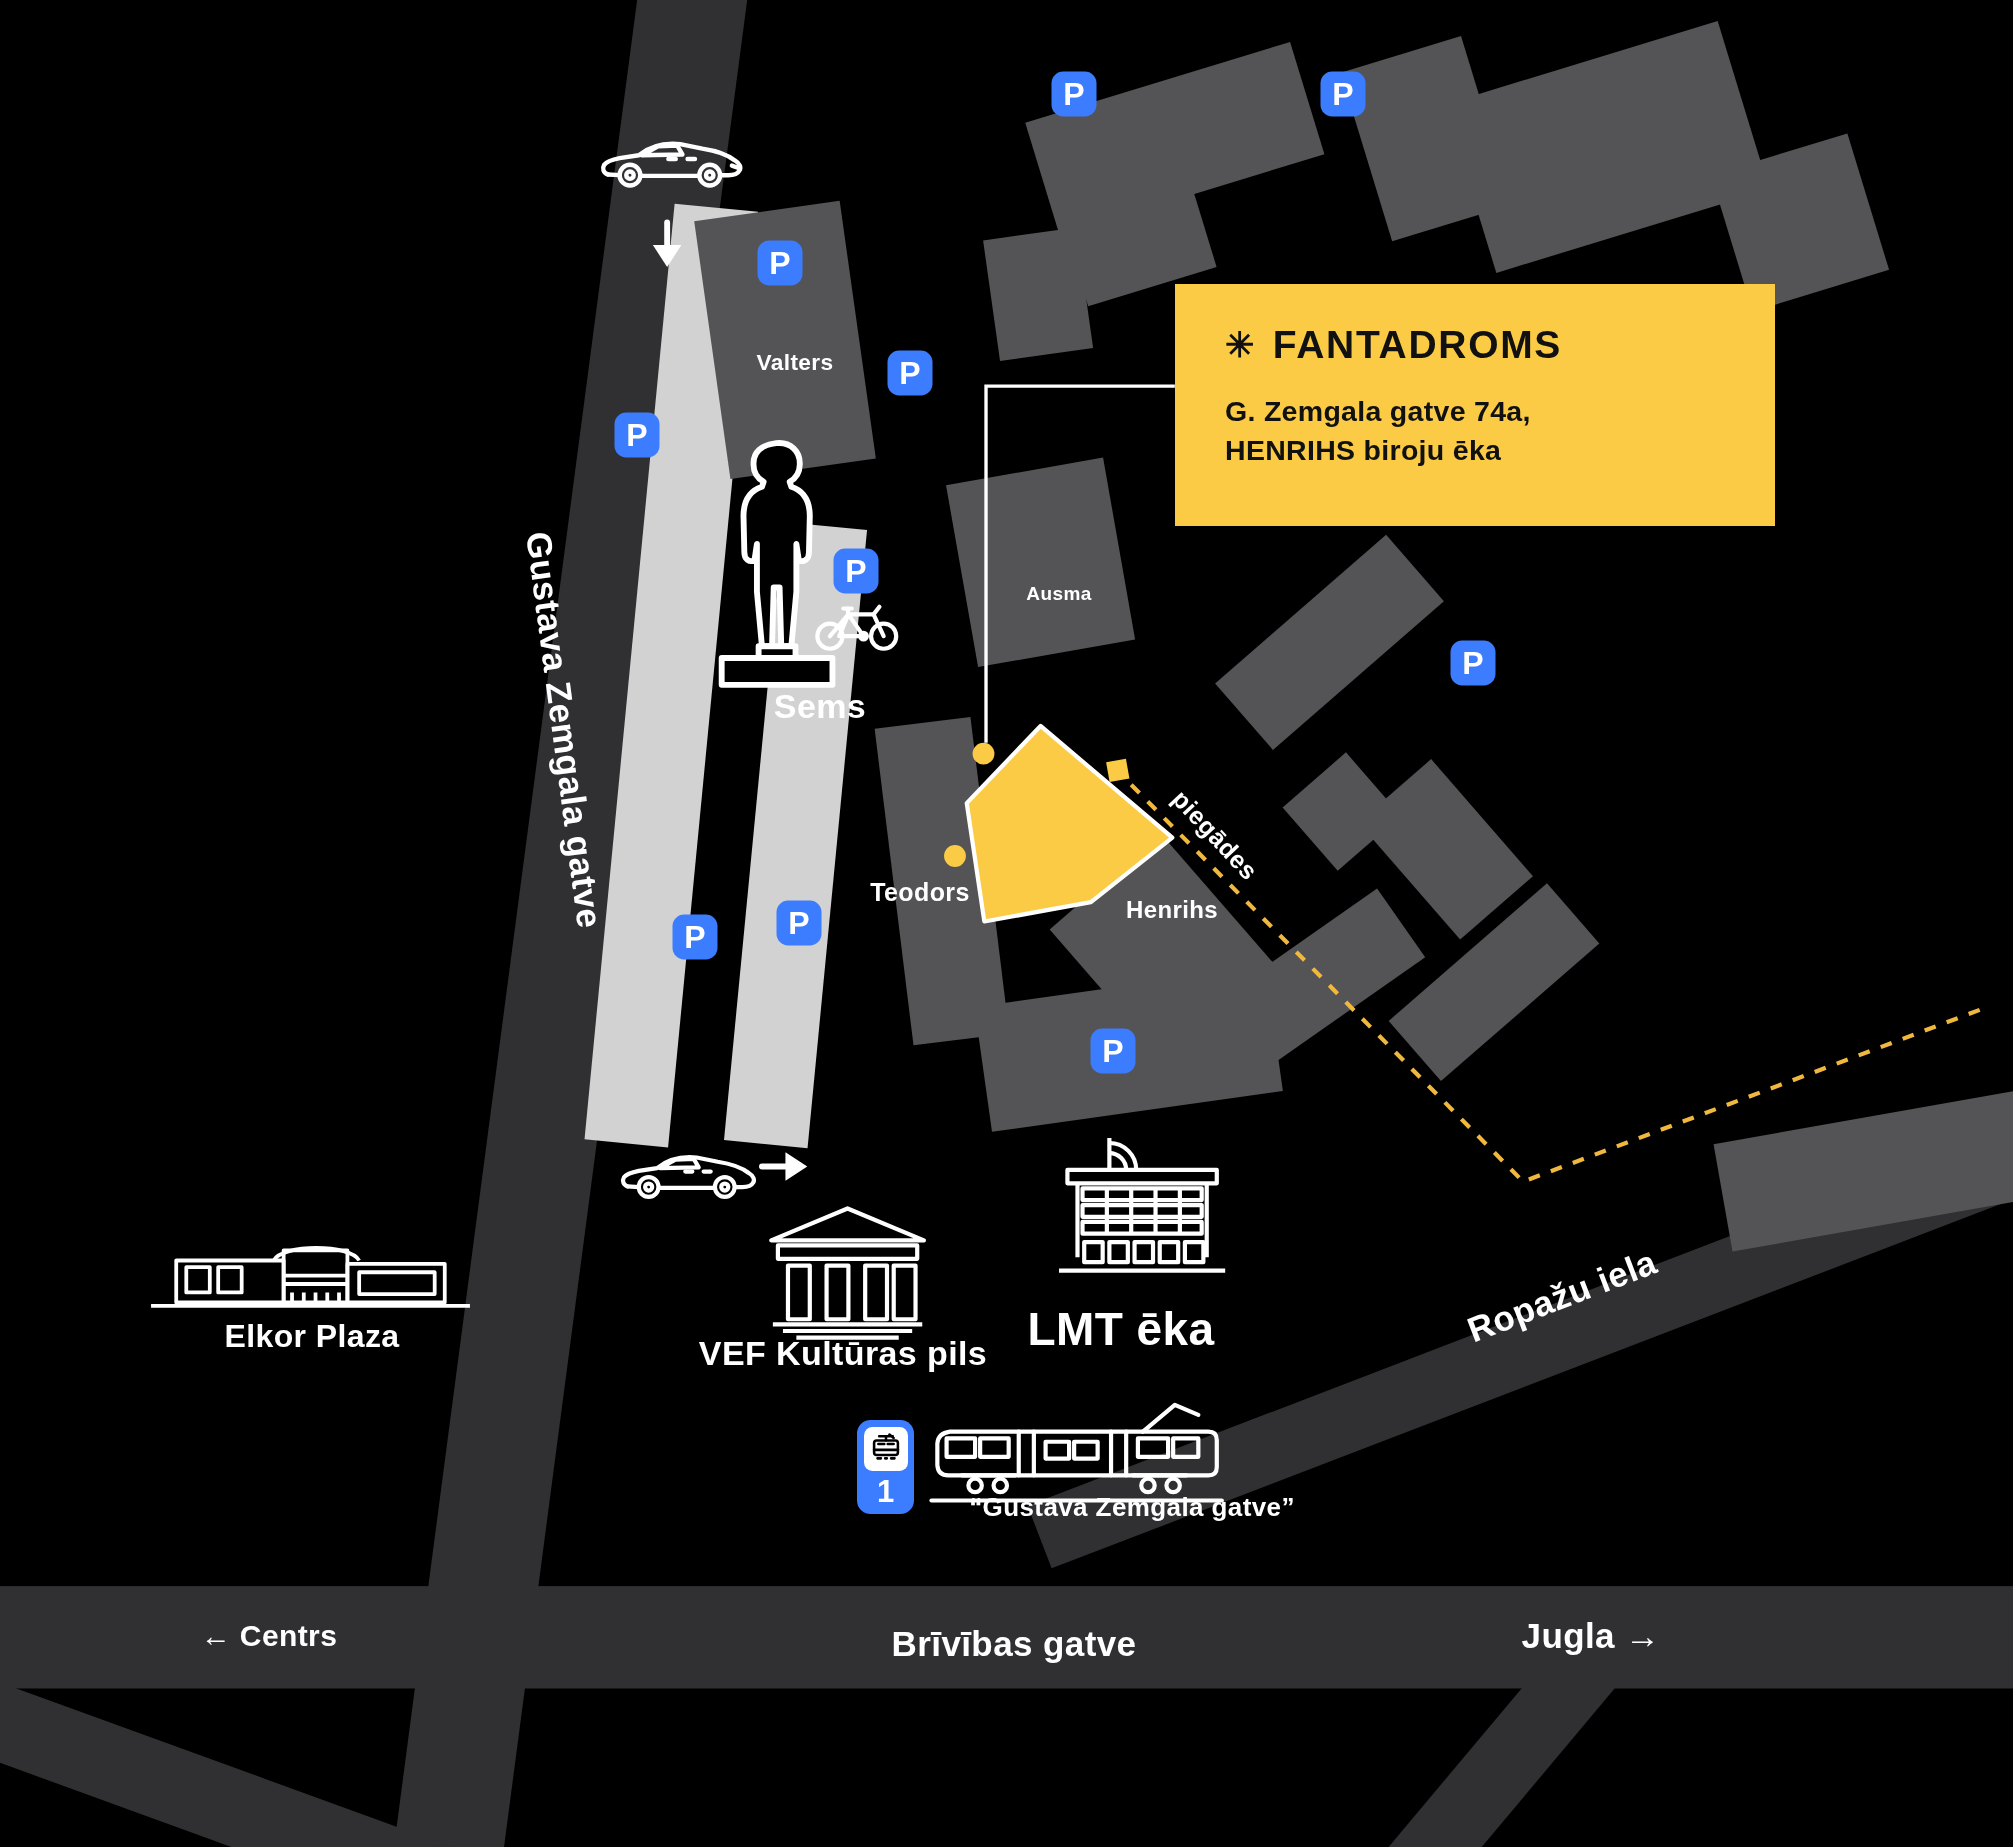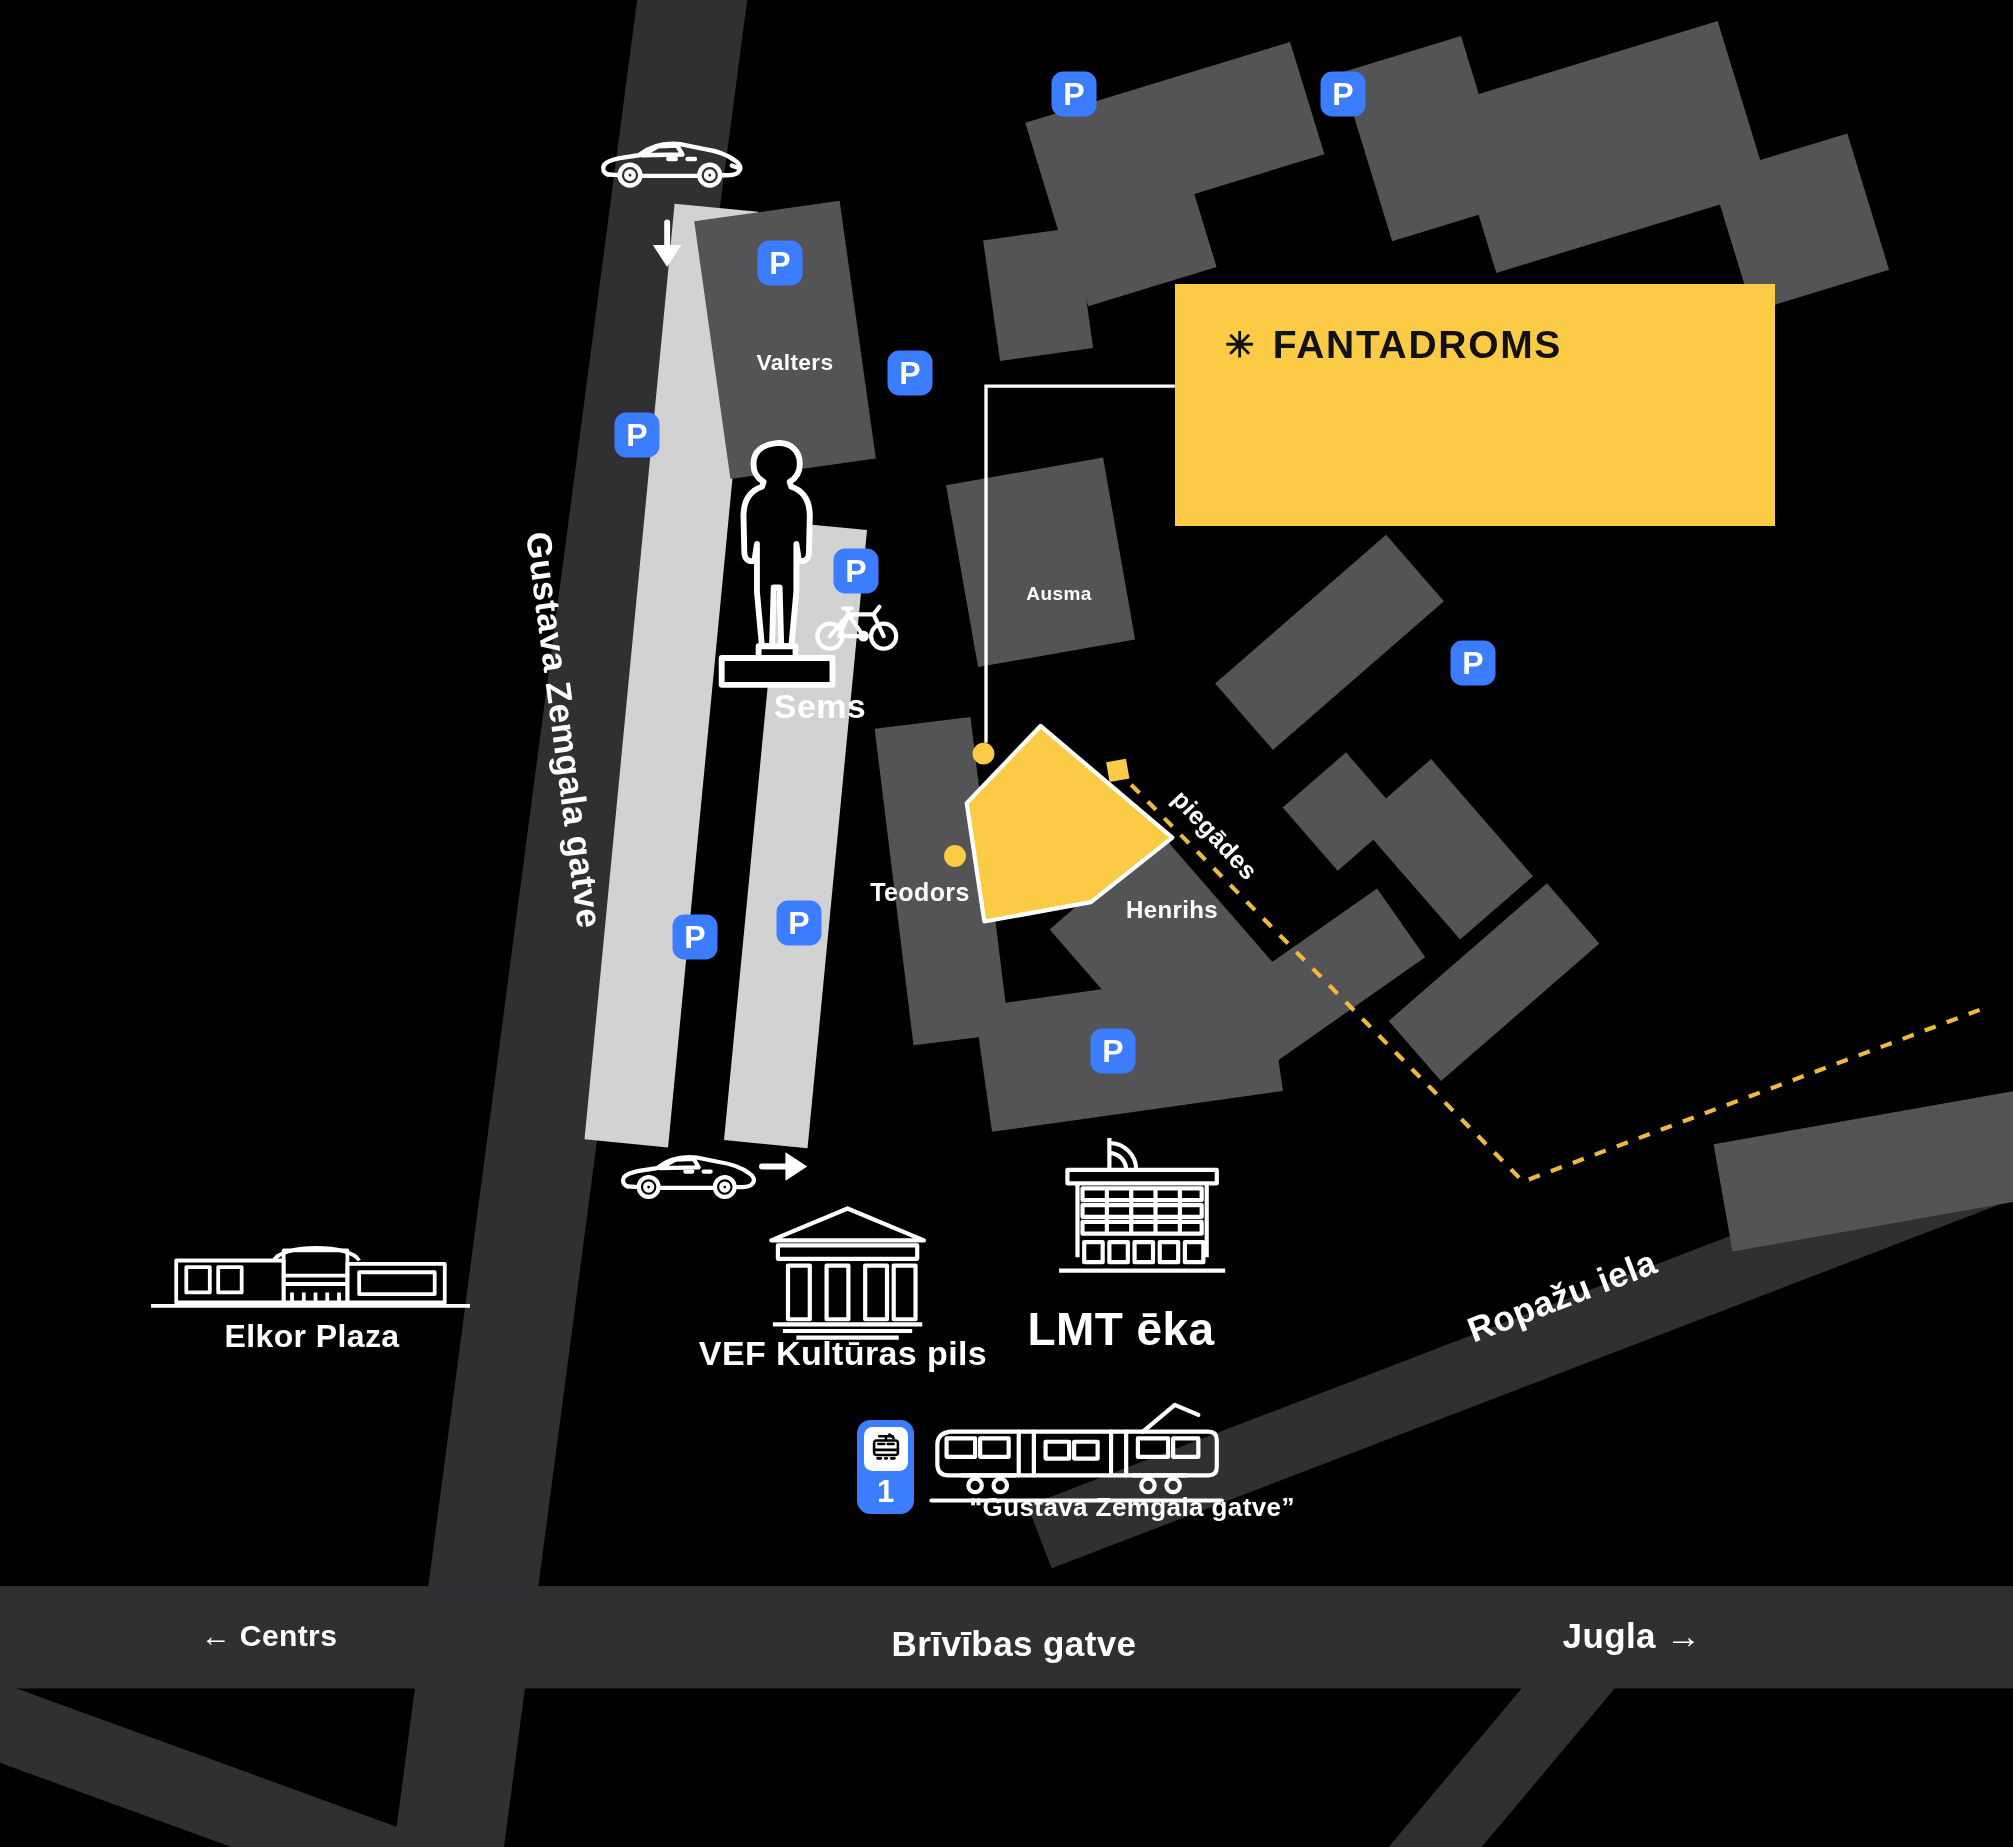--- a/index.html
+++ b/index.html
@@ -272,21 +272,21 @@
   <div class="p-icon" style="left:1113px;top:1051px;">
       <span>P</span>
     </div>
   <div class="p-icon" style="left:1473px;top:663px;">
       <span>P</span>
     </div>
 
   <div class="lbl" style="left:564px;top:730px;font-size:35px;transform:translate(-50%,-50%) rotate(82.5deg);">Gustava Zemgala gatve</div>
   <div class="lbl" style="left:269px;top:1636px;font-size:30px;">← Centrs</div>
   <div class="lbl" style="left:1014px;top:1636px;font-size:35px;margin-top:8px;">Brīvības gatve</div>
-  <div class="lbl" style="left:1632px;top:1636px;font-size:35px;">Jugla →</div>
+  <div class="lbl" style="left:1591px;top:1636px;font-size:35px;">Jugla →</div>
   <div class="lbl" style="left:1562px;top:1296px;font-size:35px;transform:translate(-50%,-50%) rotate(-21deg);">Ropažu iela</div>
 
   <div class="lbl" style="left:795px;top:362px;font-size:22.7px;">Valters</div>
   <div class="lbl" style="left:1059px;top:594px;font-size:19px;">Ausma</div>
   <div class="lbl" style="left:920px;top:892px;font-size:25px;">Teodors</div>
   <div class="lbl" style="left:1172px;top:910px;font-size:24px;">Henrihs</div>
   <div class="lbl" style="left:777px;top:706px;font-size:34px;margin-left:43px;">Sems</div>
   <div class="lbl" style="left:312px;top:1336px;font-size:32px;">Elkor Plaza</div>
   <div class="lbl" style="left:843px;top:1353px;font-size:34px;">VEF Kultūras pils</div>
   <div class="lbl" style="left:1121px;top:1301px;font-size:46px;margin-top:28px;">LMT ēka</div>
@@ -306,16 +306,20 @@
       </svg>
     </div>
     <div class="line-num">1</div>
   </div>
 
   <div id="info-box">
     <div class="title-row">
       <span class="star">✳</span>
       <span class="title">FANTADROMS</span>
     </div>
+    <div class="addr">
+      <div>G. Zemgala gatve 74a,</div>
+      <div>HENRIHS biroju ēka</div>
+    </div>
   </div>
 
 </div>
 
 
 </body></html>

